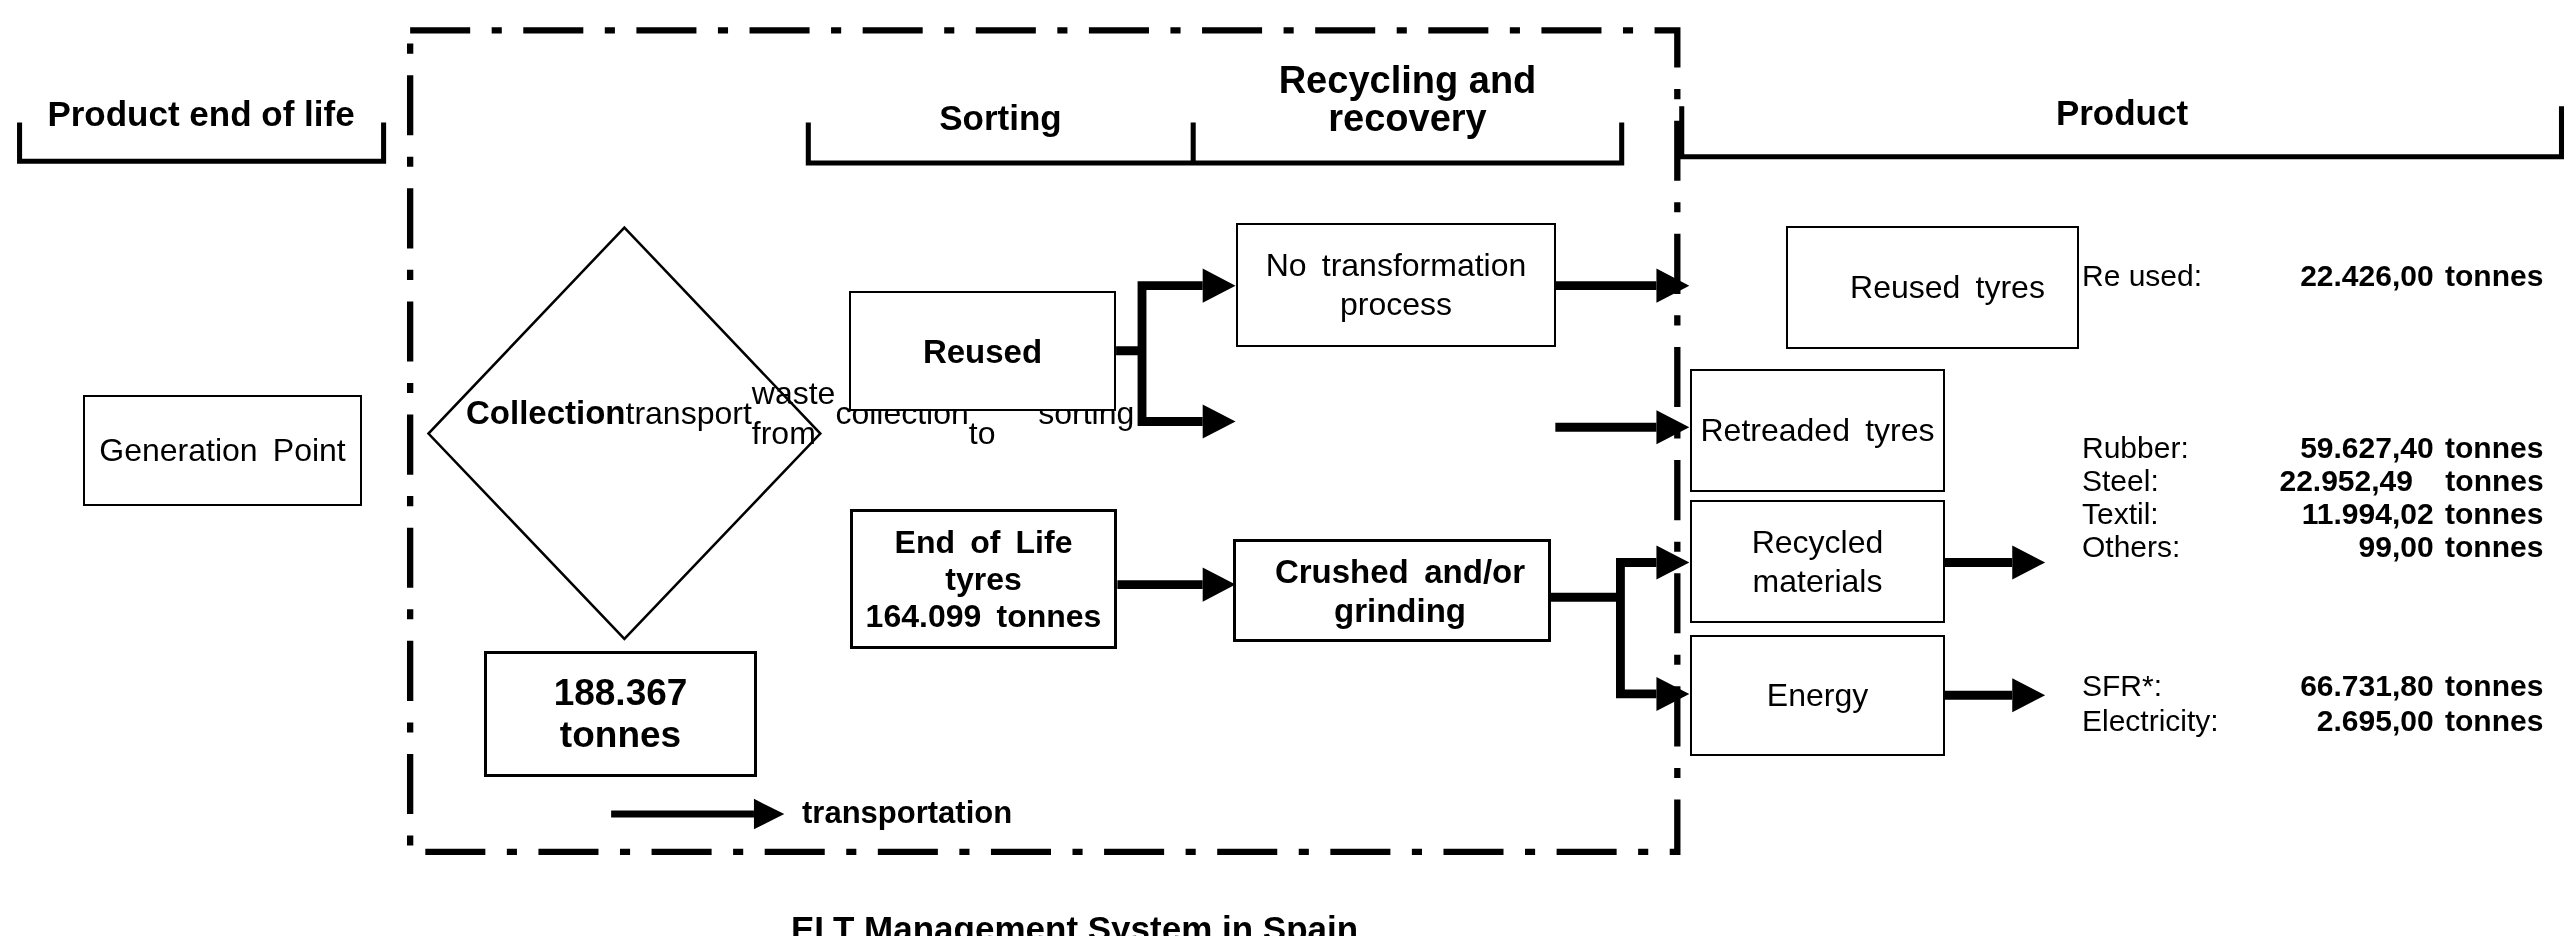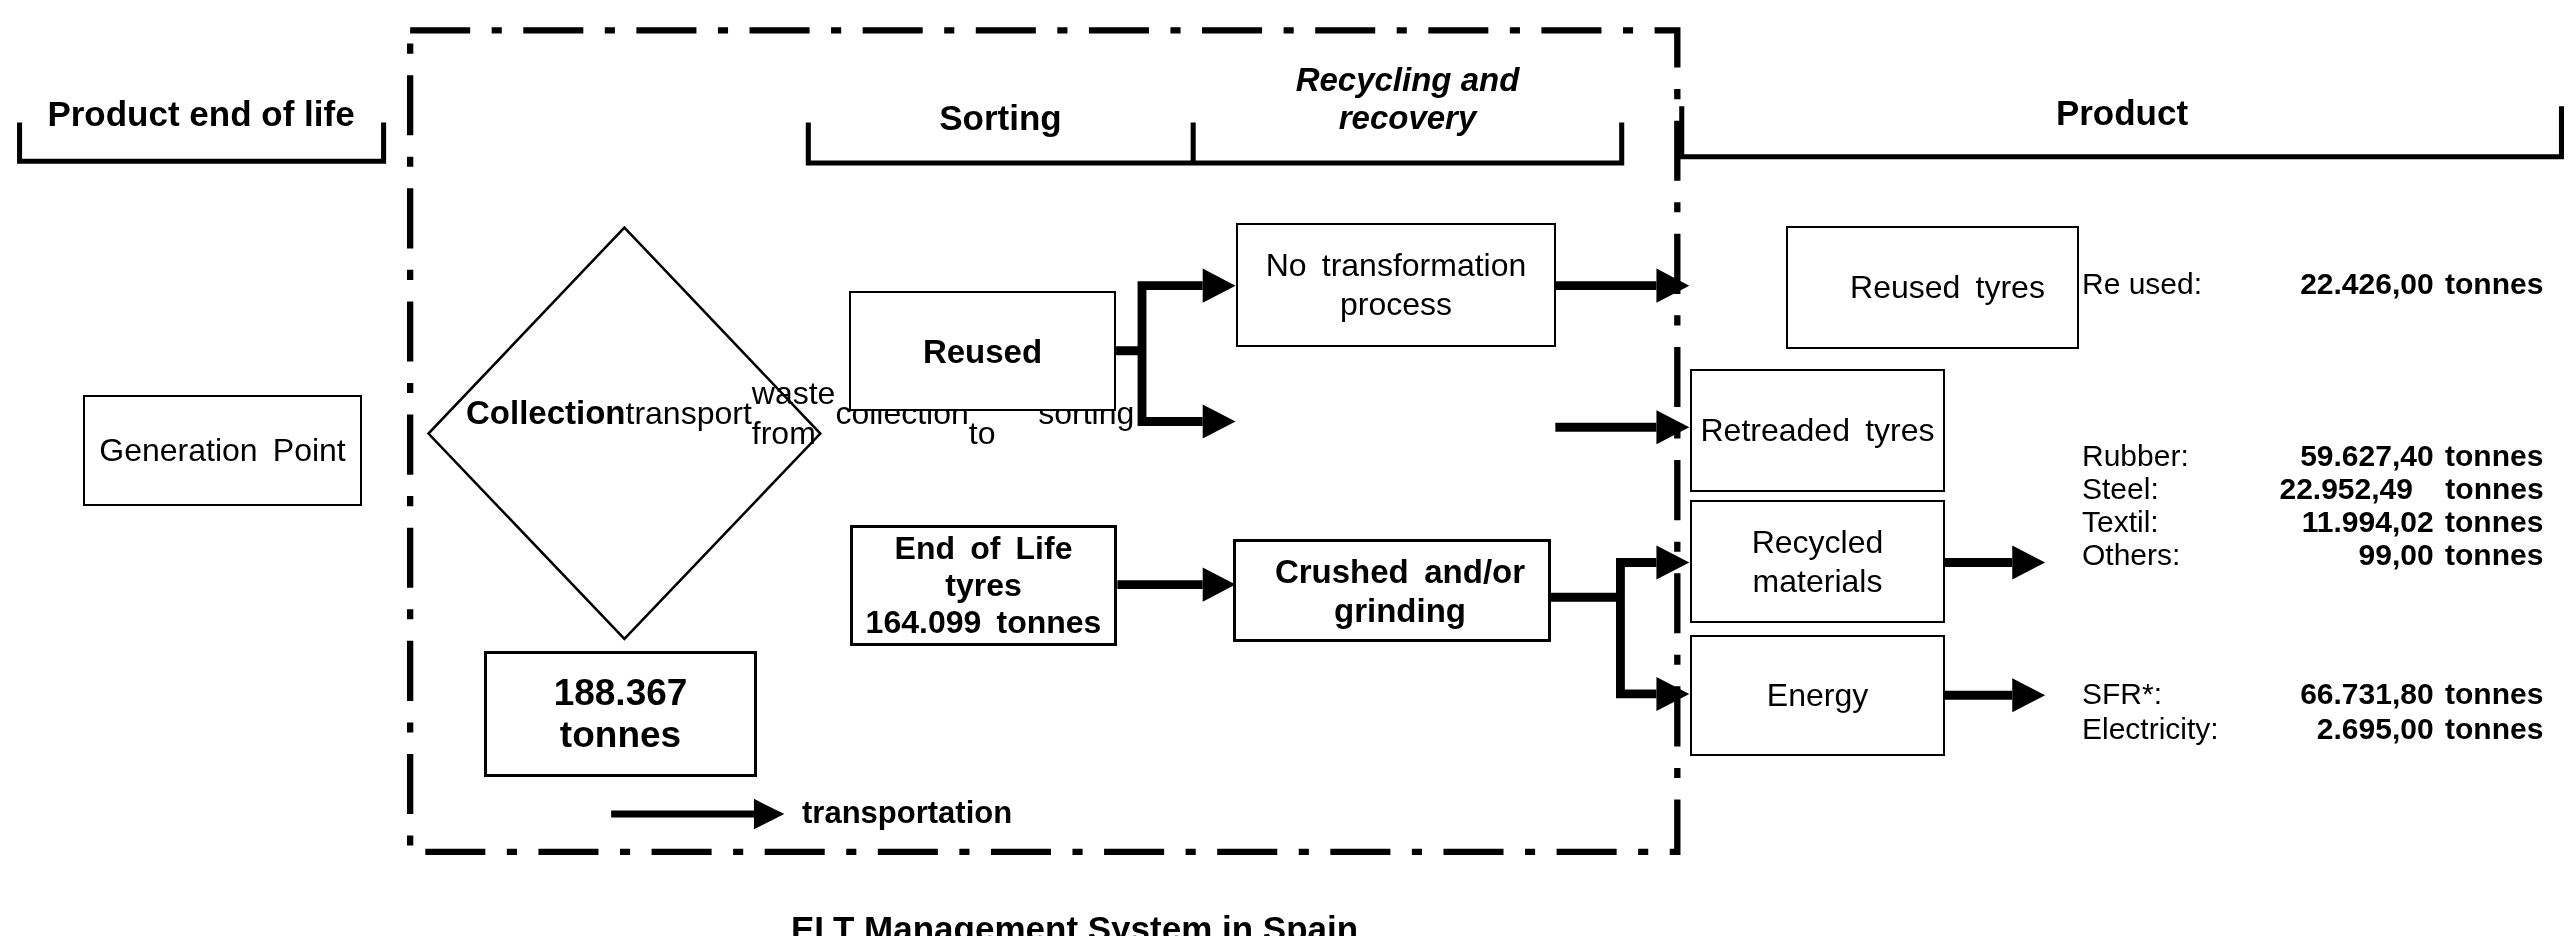--- a/index.html
+++ b/index.html
@@ -12,27 +12,27 @@
     position:absolute;box-sizing:border-box;background:#ffffff;
     border:2.5px solid #000;display:flex;flex-direction:column;
     align-items:center;justify-content:center;text-align:center;
     font-size:32px;line-height:39px;word-spacing:6.3px;
   }
   .bold{font-weight:bold;}
   .hdr{
     position:absolute;text-align:center;font-weight:bold;font-size:35px;
     line-height:38px;white-space:nowrap;
   }
-  .hdr2{font-size:33px;white-space:normal;font-style:italic;}
+  .hdr2{font-size:38px;white-space:normal;}
   .collection-block{position:absolute;display:flex;flex-direction:row;align-items:center;
     font-size:32px;line-height:40px;}
   .collection-block .c-title{font-weight:bold;font-size:33px;}
   .out-row{
     position:absolute;height:35px;display:flex;align-items:flex-end;
-    font-size:30px;line-height:35px;margin-top:8px;
+    font-size:30px;line-height:35px;
   }
   .out-label{width:177px;text-align:left;}
   .out-value{flex:1;text-align:right;font-weight:bold;}
   .out-unit{font-weight:bold;margin-left:11.4px;width:107px;text-align:left;}
   .legend-label{position:absolute;font-weight:bold;font-size:31px;white-space:nowrap;}
   .diagram-title{position:absolute;font-weight:bold;font-size:35px;text-align:center;white-space:nowrap;}
 </style>
 </head>
 <body>
 
@@ -104,21 +104,21 @@
   <div class="box bold" style="left:849px;top:291px;width:267px;height:120px;font-size:33px;">
     <div>Reused</div>
   </div>
 
   <div class="box" style="left:1236px;top:223px;width:320px;height:124px;">
     <div>No transformation</div>
     <div>process</div>
   </div>
 
 
-  <div class="box bold" style="left:850px;top:525px;width:267px;height:121px;border-width:3.8px;line-height:37px;">
+  <div class="box bold" style="left:850px;top:509px;width:267px;height:140px;border-width:3.8px;line-height:37px;">
     <div>End of Life</div>
     <div>tyres</div>
     <div>164.099 tonnes</div>
   </div>
 
   <div class="box bold" style="left:1233px;top:539px;width:318px;height:103px;border-width:3.2px;font-size:33px;padding-left:16px;">
     <div>Crushed and/or</div>
     <div>grinding</div>
   </div>
 

